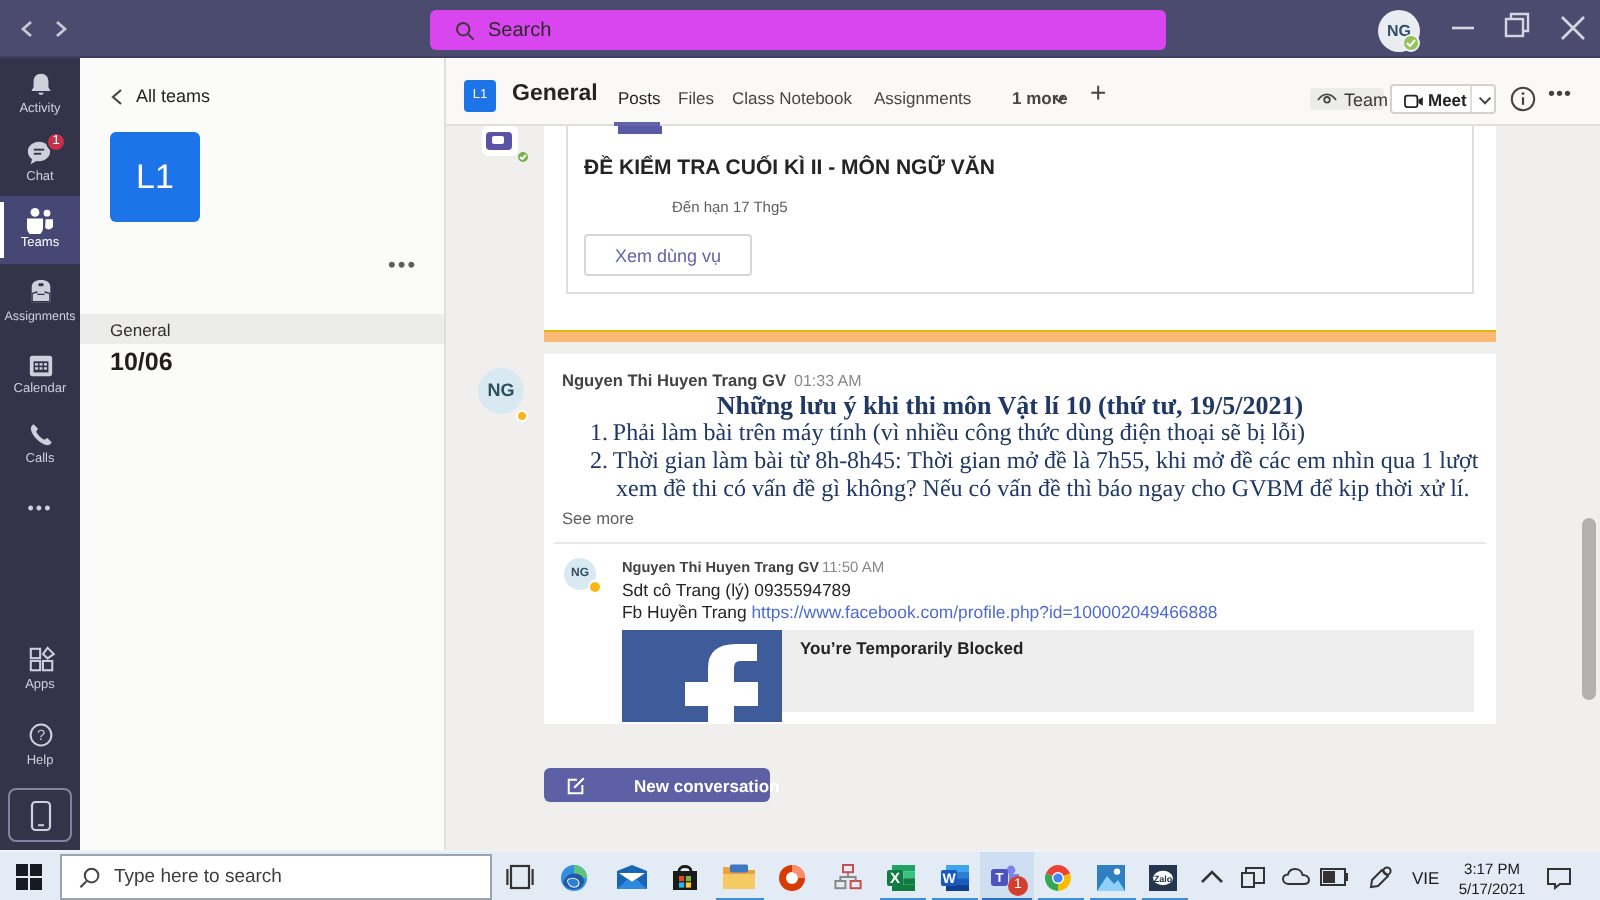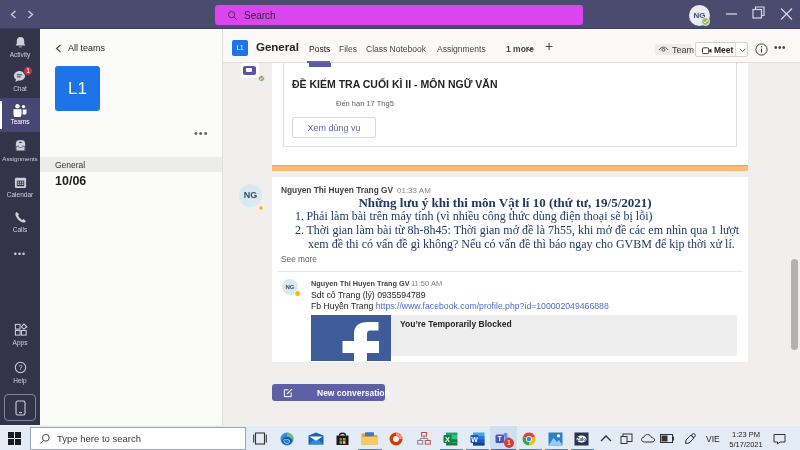--- a/index.html
+++ b/index.html
@@ -370,18 +370,18 @@
   <svg class="abs" style="left:660px;top:8px;" width="14" height="9" viewBox="0 0 14 9">
     <rect x="0.5" y="0.5" width="12" height="8" fill="none" stroke="#333" stroke-width="1"></rect>
     <rect x="1.5" y="1.5" width="6" height="6" fill="#333"></rect>
     <rect x="13" y="2.5" width="1" height="4" fill="#333"></rect>
   </svg>
   <svg class="abs" style="left:684px;top:7px;" width="12" height="12" viewBox="0 0 12 12">
     <path d="M7 2 L10 5 L5 10 L1.5 10.5 L2 7 Z" fill="none" stroke="#333" stroke-width="1"></path>
     <circle cx="9.5" cy="2.5" r="1.8" fill="none" stroke="#333" stroke-width="1"></circle>
   </svg>
   <div class="abs" style="left:706px;top:8px;font-size:8.5px;color:#1b1b1b;">VIE</div>
-  <div class="abs" style="left:725px;top:3.5px;width:42px;text-align:center;font-size:7.5px;color:#1b1b1b;">1:23 PM</div>
+  <div class="abs" style="left:725px;top:3.5px;width:42px;text-align:center;font-size:7.5px;color:#1b1b1b;">3:17 PM</div>
   <div class="abs" style="left:725px;top:13.5px;width:42px;text-align:center;font-size:7.5px;color:#1b1b1b;">5/17/2021</div>
   <svg class="abs" style="left:773px;top:7px;" width="13" height="12" viewBox="0 0 13 12">
     <path d="M1 1.5 L12 1.5 L12 9 L7 9 L4.5 11 L4.5 9 L1 9 Z" fill="none" stroke="#333" stroke-width="1"></path>
   </svg>
 </div>
 
 </body></html>

